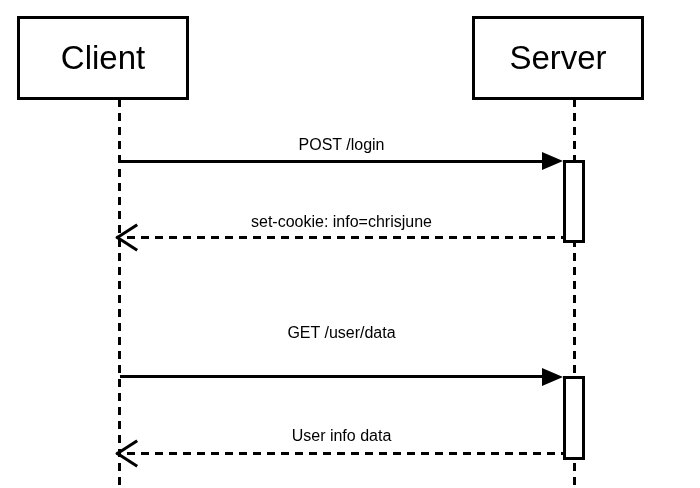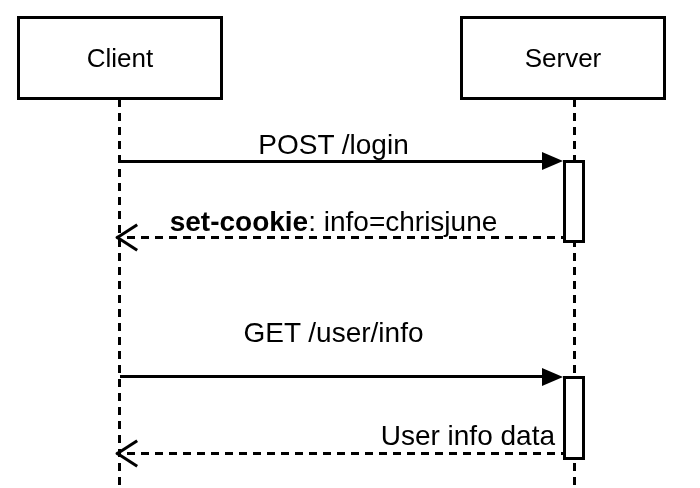--- a/index.html
+++ b/index.html
@@ -8,29 +8,29 @@
     width: 700px;
     height: 488px;
     background: #ffffff;
     font-family: "Liberation Sans", sans-serif;
     color: #000000;
     overflow: hidden;
   }
   .actor {
     position: absolute;
     top: 16px;
-    width: 206px;
+    width: 172px;
     height: 84px;
     box-sizing: border-box;
     border: 3px solid #000;
     background: #fff;
     display: flex;
     align-items: center;
     justify-content: center;
-    font-size: 26px;
+    font-size: 33px;
     z-index: 2;
   }
   .lifeline {
     position: absolute;
     top: 99px;
     height: 389px;
     width: 3px;
     background: repeating-linear-gradient(to bottom, #000 0 8px, transparent 8px 14px);
     z-index: 1;
   }
@@ -75,39 +75,39 @@
     width: 25px;
     height: 3px;
     background: #000;
     transform-origin: 1.5px 1.5px;
     z-index: 3;
   }
   .up   { transform: rotate(-33deg); }
   .down { transform: rotate(33deg); }
   .msg-label {
     position: absolute;
-    left: 112px;
+    left: 120px;
     width: 443px;
     text-align: center;
-    font-size: 28px;
+    font-size: 16px;
     line-height: 26px;
     white-space: nowrap;
     z-index: 4;
   }
-  .msg-label b { font-weight: 700; }
+  .msg-label b { font-weight: 400; }
 </style>
 </head>
 <body>
 
 <div id="canvas">
 
   <div class="actor" style="left:17px;">
     <span>Client</span>
   </div>
-  <div class="actor" style="left:460px;">
+  <div class="actor" style="left:472px;">
     <span>Server</span>
   </div>
 
   <div class="lifeline" style="left:118px;"></div>
   <div class="lifeline" style="left:573px;"></div>
 
   <div class="activation" style="top:160px;height:83px;"></div>
   <div class="activation" style="top:376px;height:84px;"></div>
 
   <div class="msg-label" style="top:132px;">POST /login</div>
@@ -115,23 +115,23 @@
   <div class="tri" style="top:152px;"></div>
 
   <div class="msg-label" style="top:209px;">
     <b>set-cookie</b><span>: info=chrisjune</span>
   </div>
   <div class="dashed-line" style="top:236px;"></div>
   <div class="head-stroke up" style="top:236px;"></div>
   <div class="head-stroke down" style="top:236px;"></div>
 
   <div class="msg-label" style="top:320px;">
-    <div>GET /user/info</div>
+    <div>GET /user/data</div>
   </div>
   <div class="solid-line" style="top:375px;"></div>
   <div class="tri" style="top:368px;"></div>
 
-  <div class="msg-label" style="top:423px;text-align:right;">User info data</div>
+  <div class="msg-label" style="top:423px;">User info data</div>
   <div class="dashed-line" style="top:452px;"></div>
   <div class="head-stroke up" style="top:452px;"></div>
   <div class="head-stroke down" style="top:452px;"></div>
 
 </div>
 
 </body></html>

